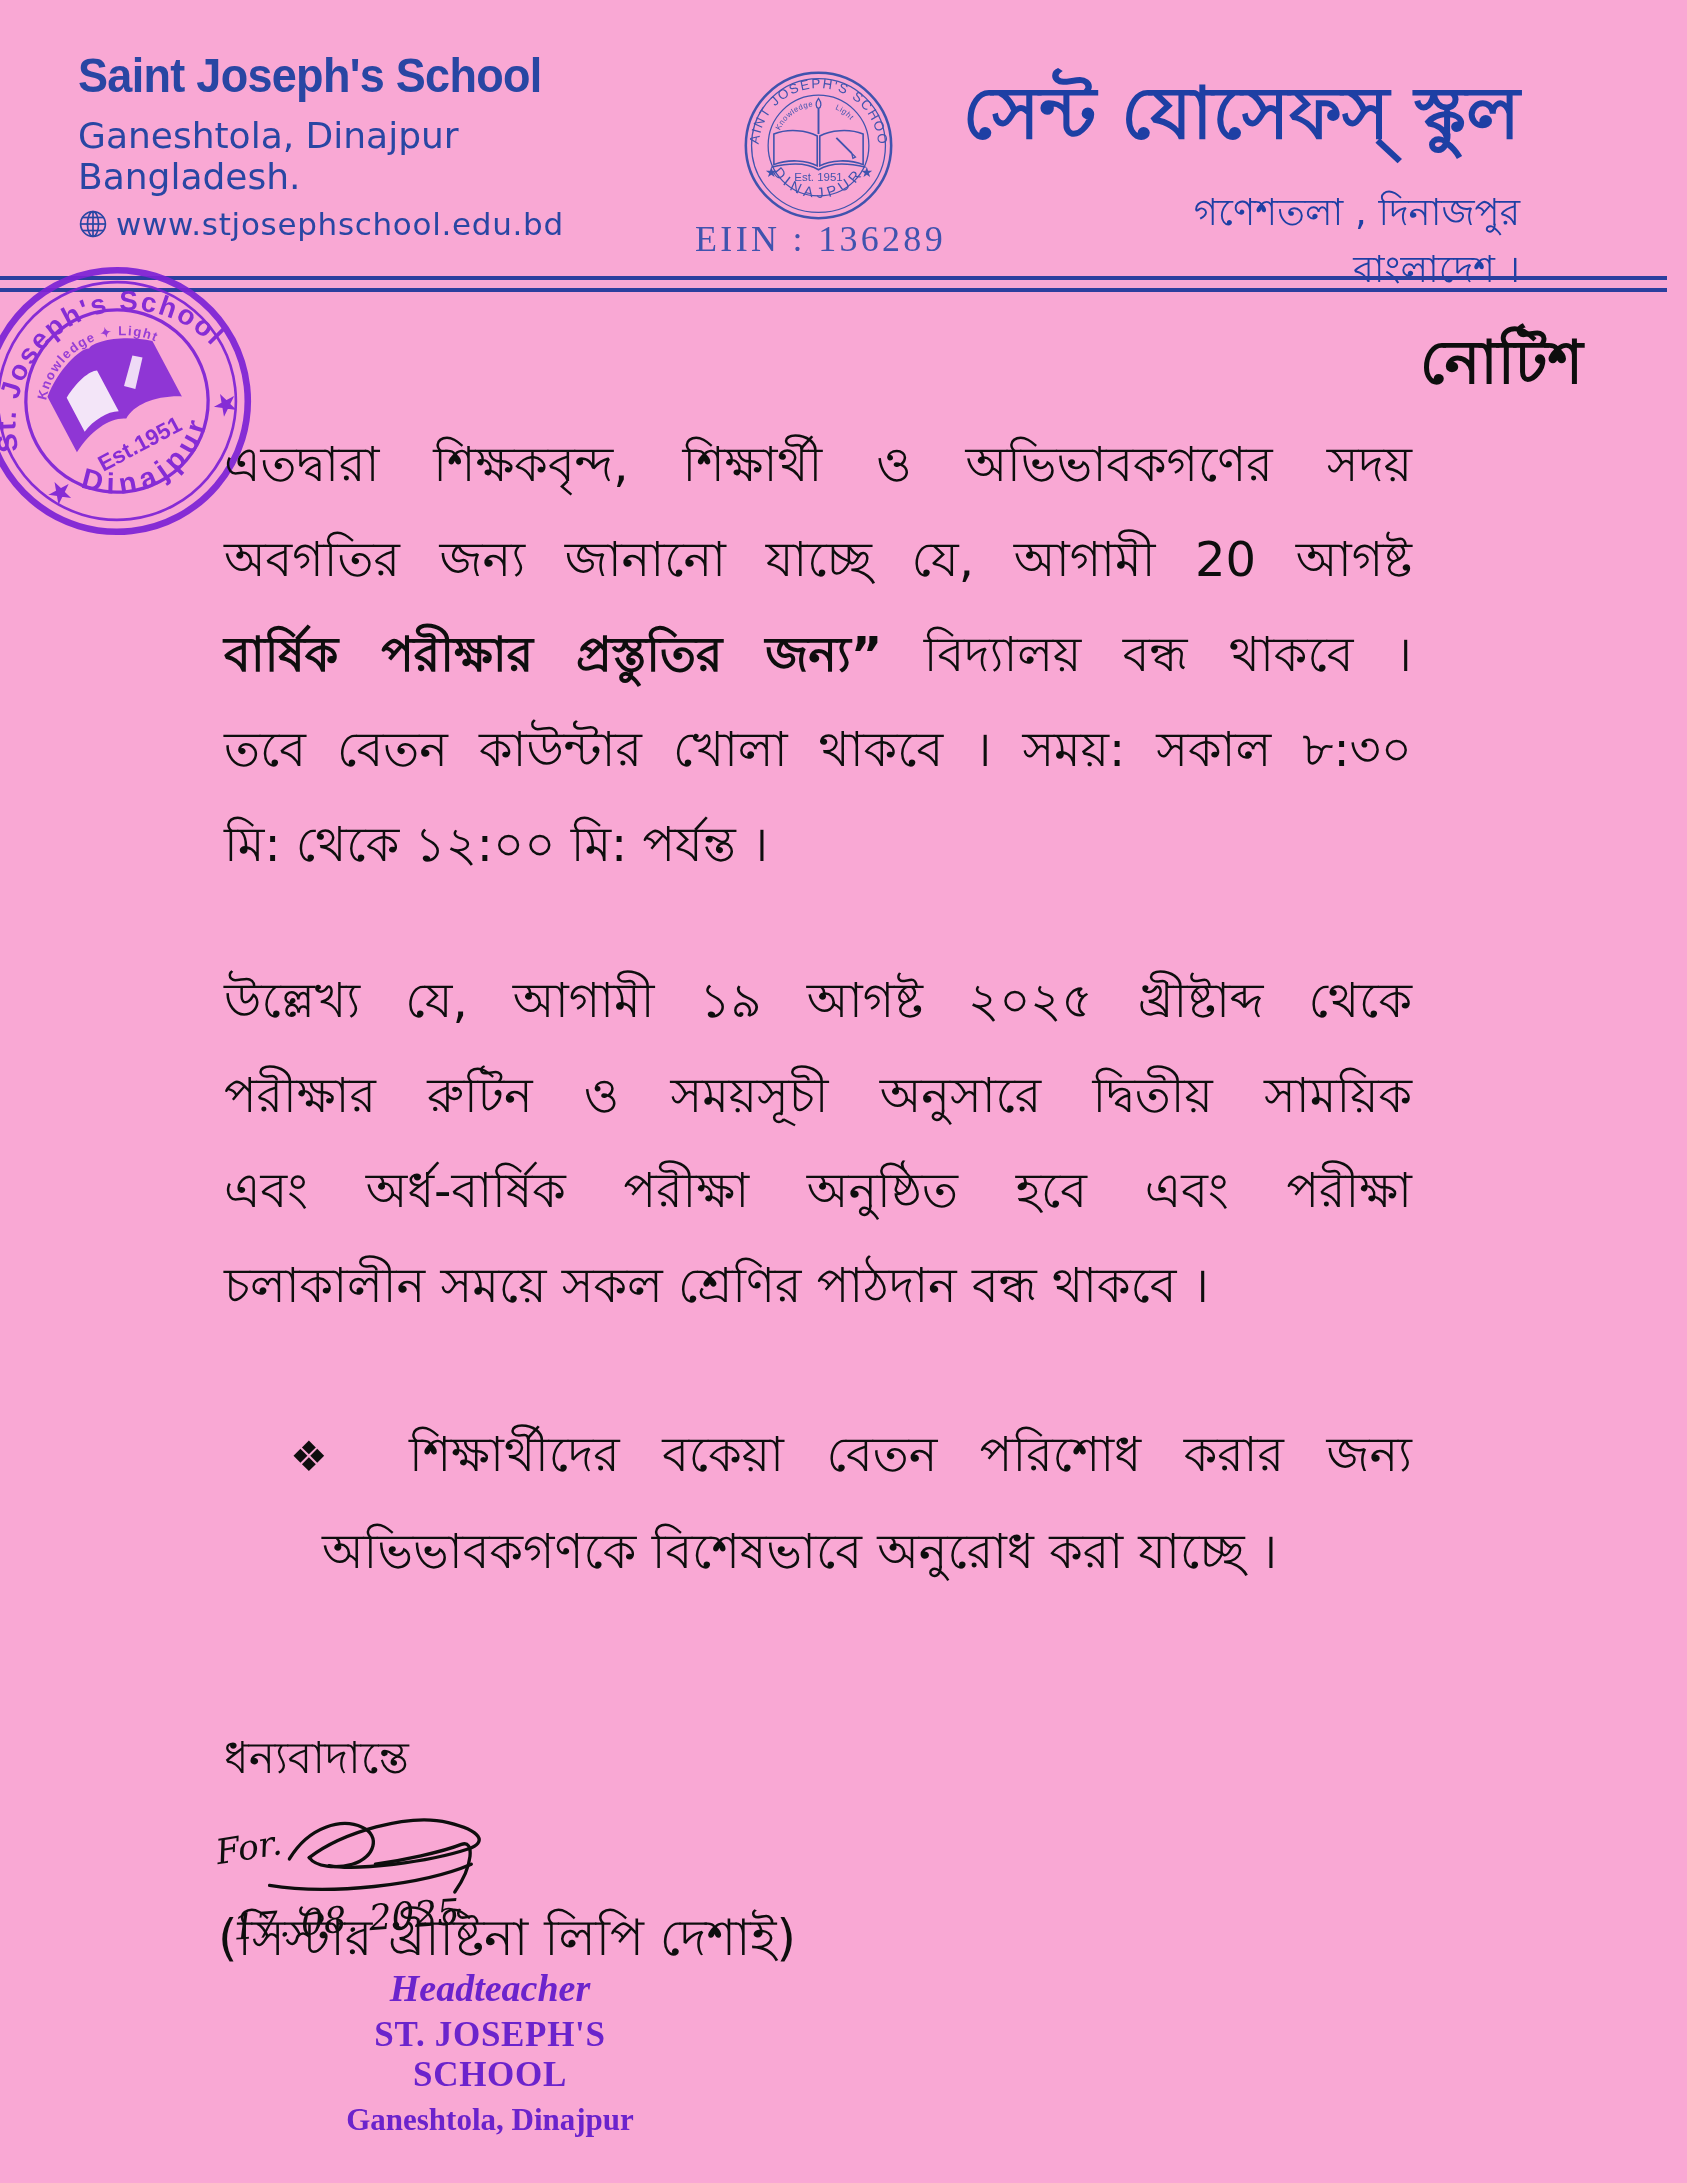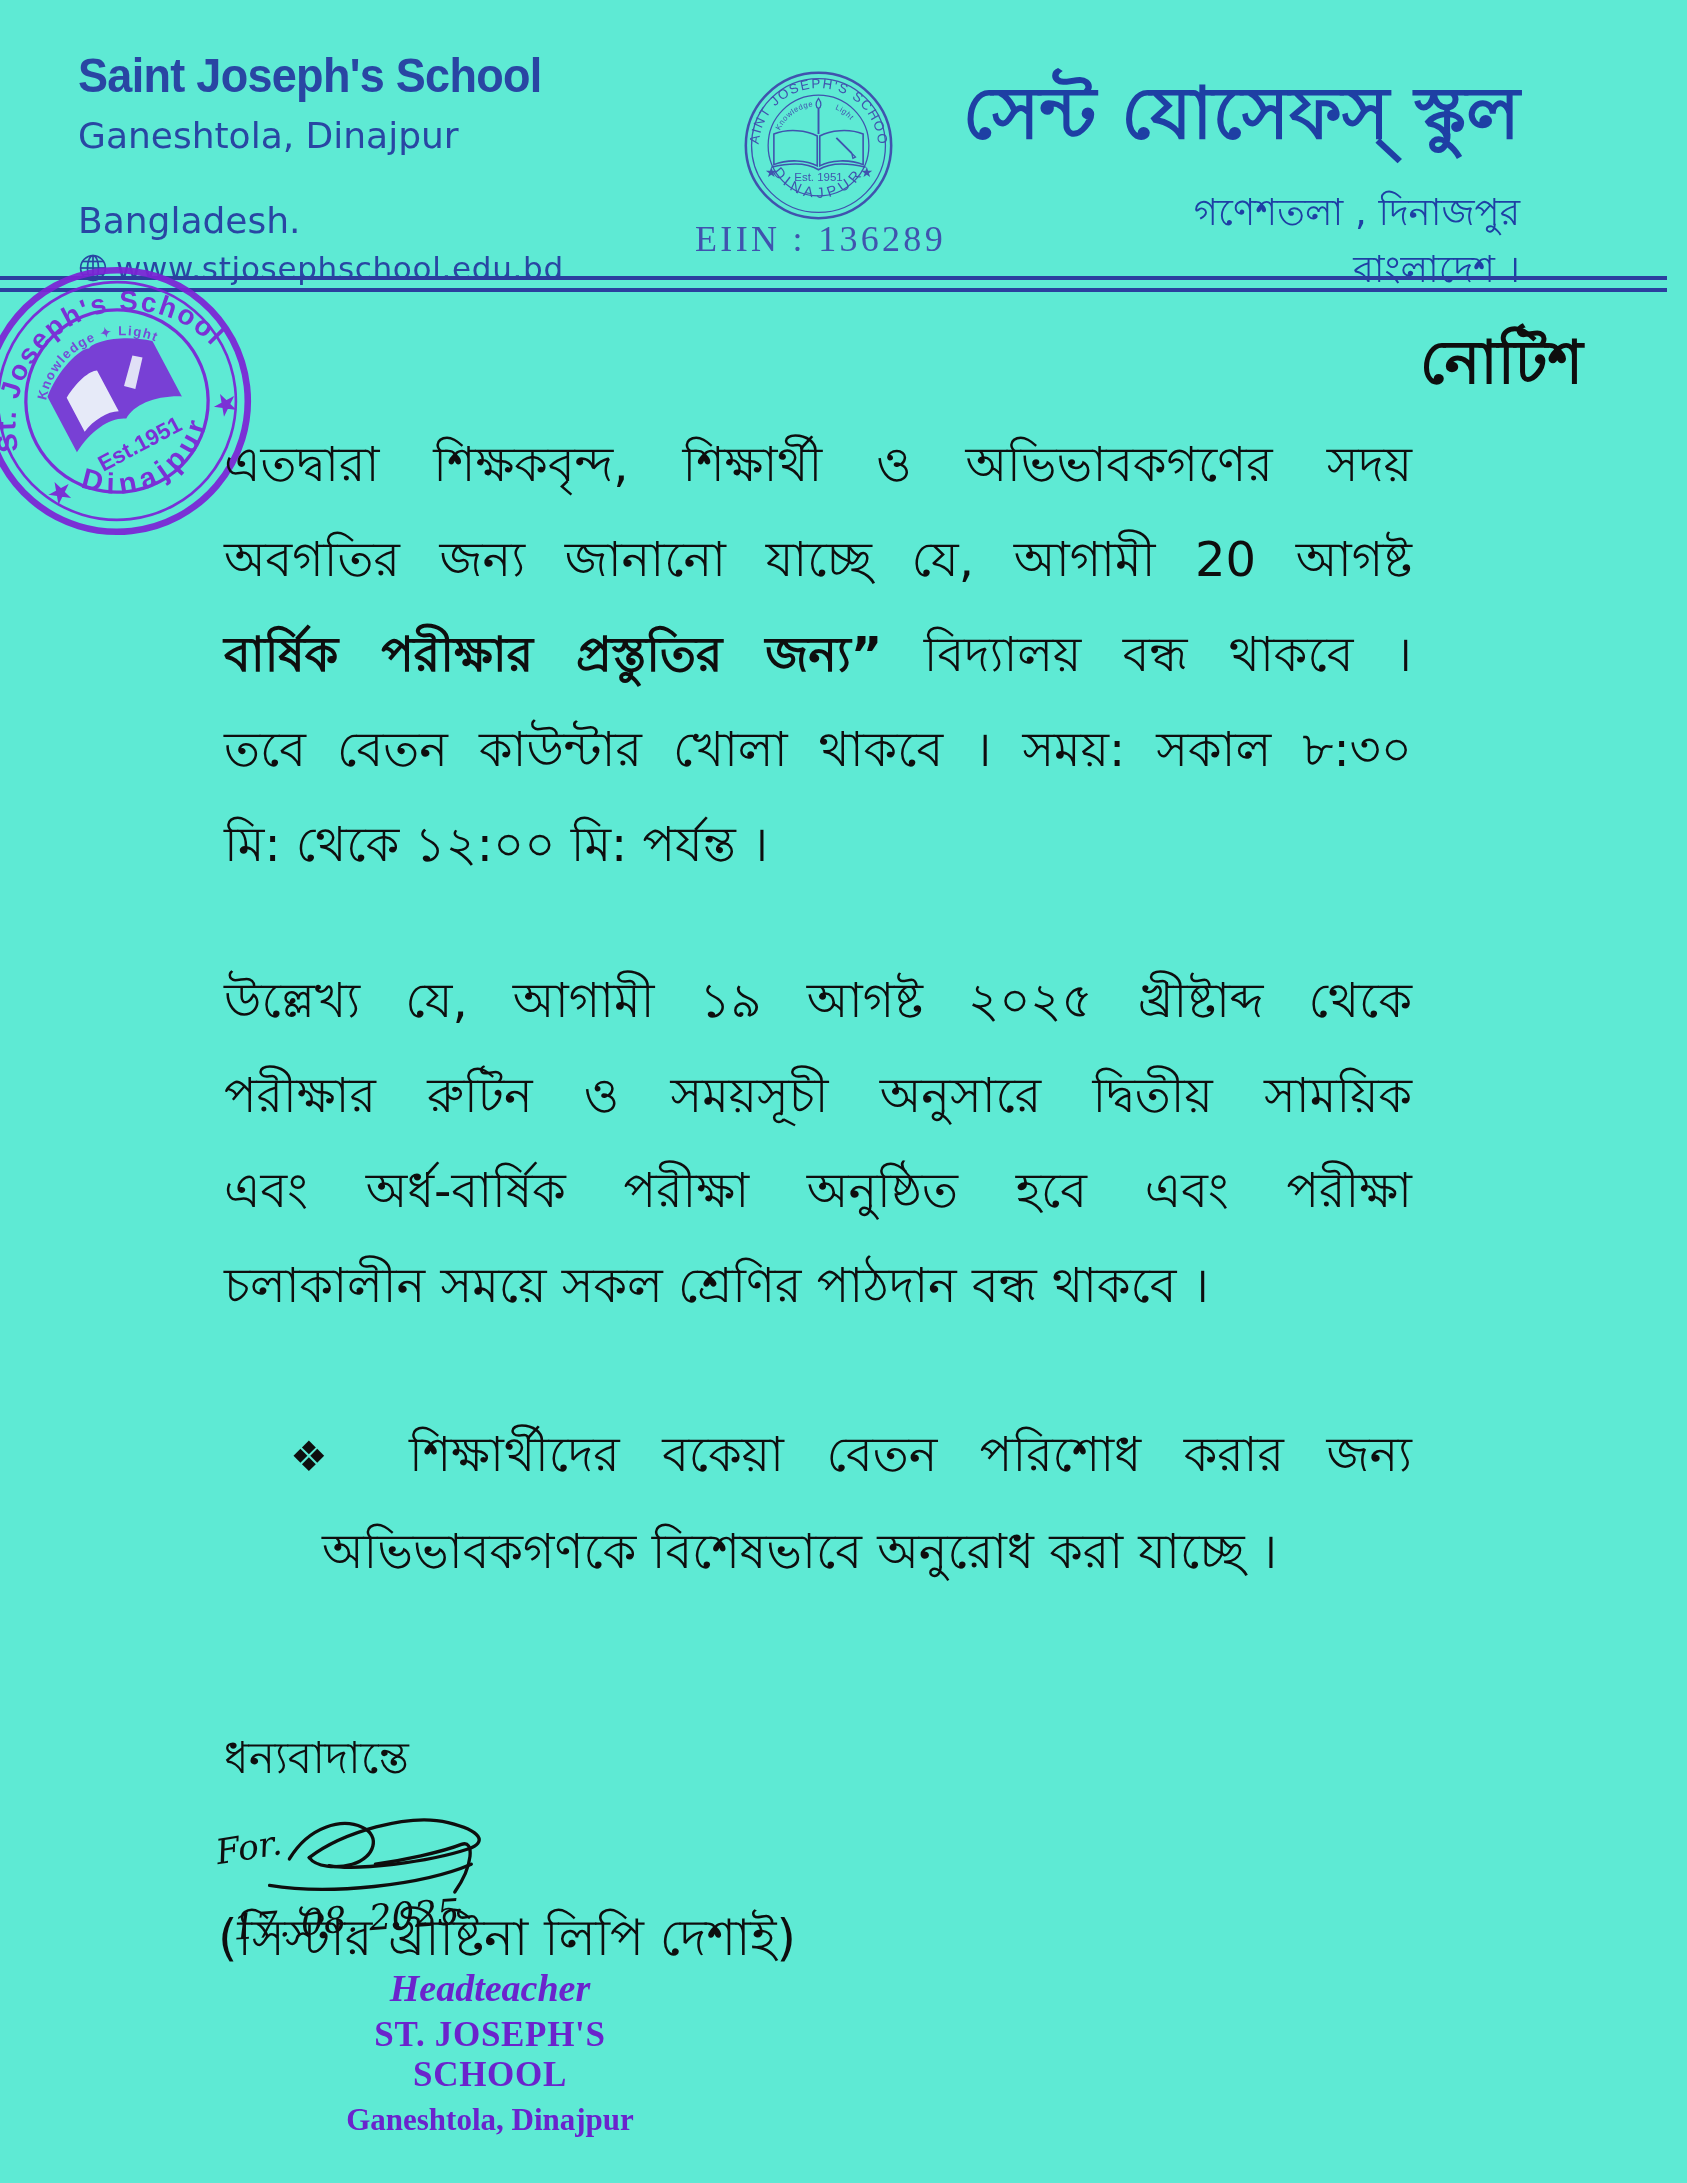--- a/index.html
+++ b/index.html
@@ -1,29 +1,29 @@
 <!DOCTYPE html>
 <html style="font-size:10.6px"><head>
 <meta charset="utf-8">
 <style>
   html,body { margin:0; padding:0; background:#e8e8e8; }
   .page {
     position:relative; width:1687px; height:2183px;
-    background:#5eead4; overflow:hidden;
+    background:#f9a8d4; overflow:hidden;
     font-family:"DejaVu Sans", sans-serif;
   }
 
   
   .hdr-left { position:absolute; left:78px; top:48px; }
   .hdr-left .name {
     font-family:"Liberation Sans", sans-serif;
     font-size:45px; font-weight:800; letter-spacing:-0.7px;
     transform:scaleY(1.08); transform-origin:left top; white-space:nowrap;
   }
-  .hdr-left .addr { font-size:36px; line-height:41px; font-weight:400;margin-top:44px; }
+  .hdr-left .addr { font-size:36px; line-height:41px; font-weight:400; }
   .hdr-left .addr.first { margin-top:14.6px; }
   .web-row { display:flex; align-items:center; gap:8px; margin-top:9.3px; }
   .web-row .url { font-size:31px; letter-spacing:0.7px; }
 
   .seal-wrap { position:absolute; left:742px; top:69px; }
   .eiin {
     position:absolute; left:688px; top:218px; width:265px; text-align:center;
     font-family:"Liberation Serif", serif; font-size:36px; letter-spacing:3.3px;
   }
 

